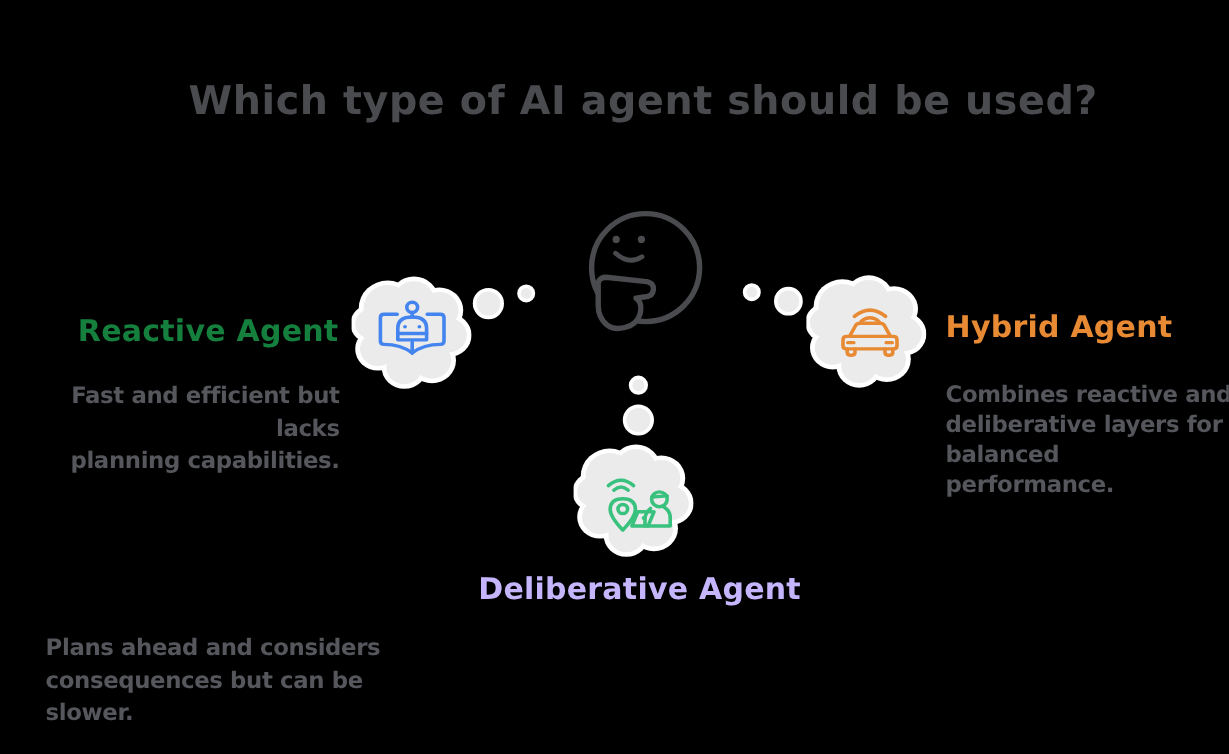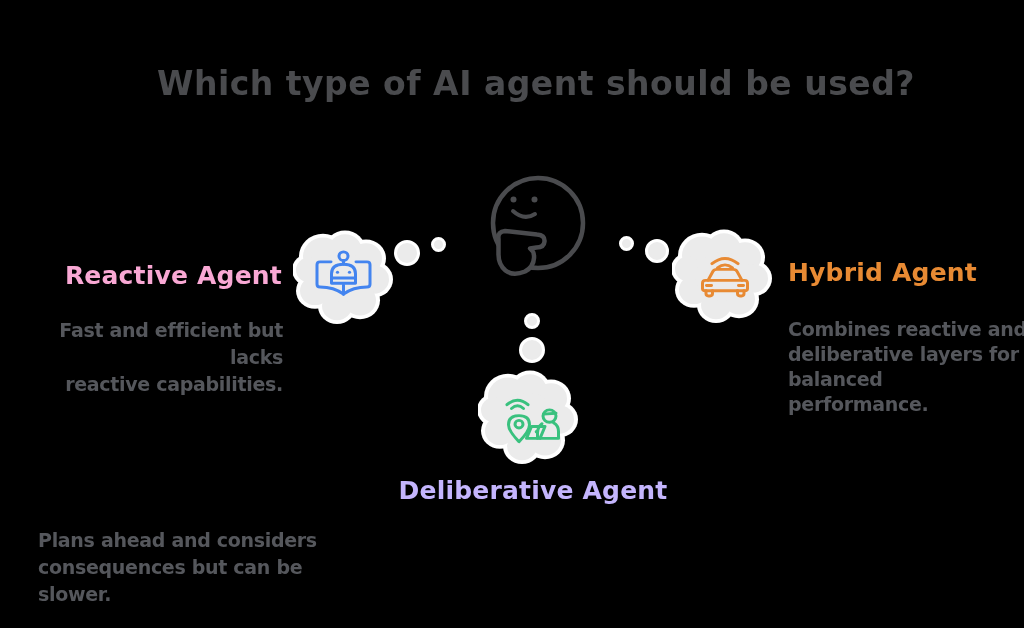--- a/index.html
+++ b/index.html
@@ -29,21 +29,21 @@
     letter-spacing: 0.2px;
   }
   .agent-desc {
     position: absolute;
     font-size: 19px; font-weight: 700;
     color: #55575c;
     white-space: pre-line;
     letter-spacing: -0.3px;
   }
 
-  .label-reactive     { left: 0; width: 282px; top: 261px; text-align: right; color: #f9a8d4; }
+  .label-reactive     { left: 0; width: 282px; top: 261px; text-align: right; color: #15803d; }
   .desc-reactive      { left: 0; width: 283px; top: 317px; text-align: right; line-height: 27px; }
 
   .label-hybrid       { left: 788px; top: 258px; color: #e88a33; }
   .desc-hybrid        { left: 788px; top: 317px; width: 240px; text-align: left; line-height: 25px; }
 
   .label-deliberative { left: 42px; right: 0; top: 476px; text-align: center; color: #c4b5fd; }
   .desc-deliberative  { left: 38px; right: 0; top: 527px; text-align: left; line-height: 27px; }
 
   .dot {
     position: absolute;
@@ -161,21 +161,21 @@
       <path d="M65.5,46.5 L78,45.5"></path>
       <path d="M64,56.5 Q59.5,60.5 59.5,66 L59.5,72"></path>
       <path d="M75.5,55.5 Q80.5,58.5 80.5,64.5 L80.5,72 L62,72"></path>
       <path d="M48.5,72 L53.5,59.5 L67,59.5 L62,72 Z"></path>
       <circle cx="58.5" cy="65" r="1.8" fill="#39c17e" stroke="none"></circle>
     </g>
   </svg>
 
   <div class="agent-label label-reactive">Reactive Agent</div>
   <div class="agent-desc desc-reactive">Fast and efficient but lacks
-reactive capabilities.</div>
+planning capabilities.</div>
 
   <div class="agent-label label-hybrid">Hybrid Agent</div>
   <div class="agent-desc desc-hybrid">Combines reactive and
 deliberative layers for
 balanced performance.</div>
 
   <div class="agent-label label-deliberative">Deliberative Agent</div>
   <div class="agent-desc desc-deliberative">Plans ahead and considers
 consequences but can be
 slower.</div>

